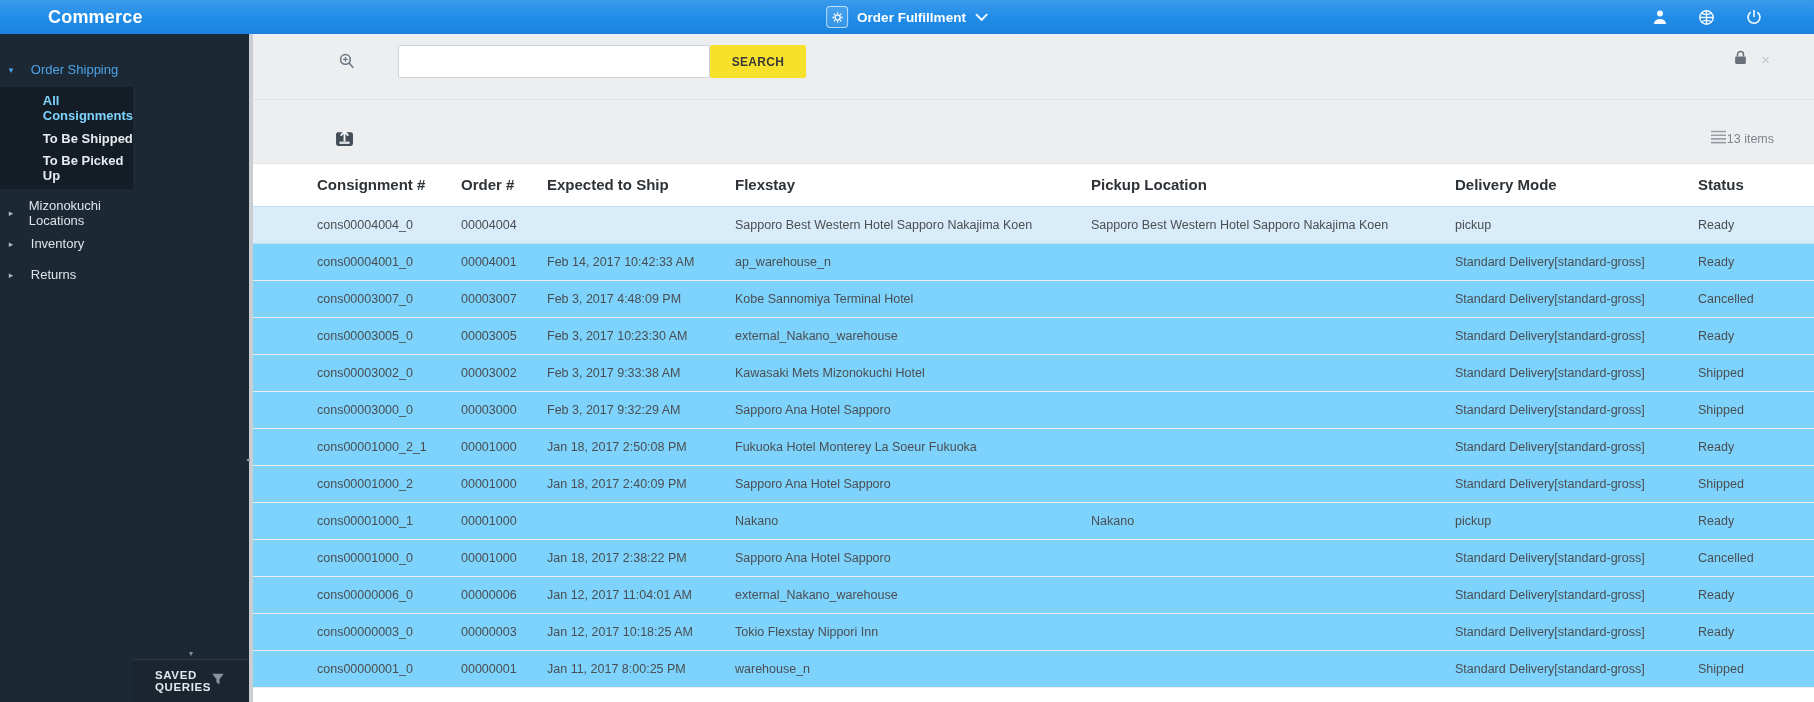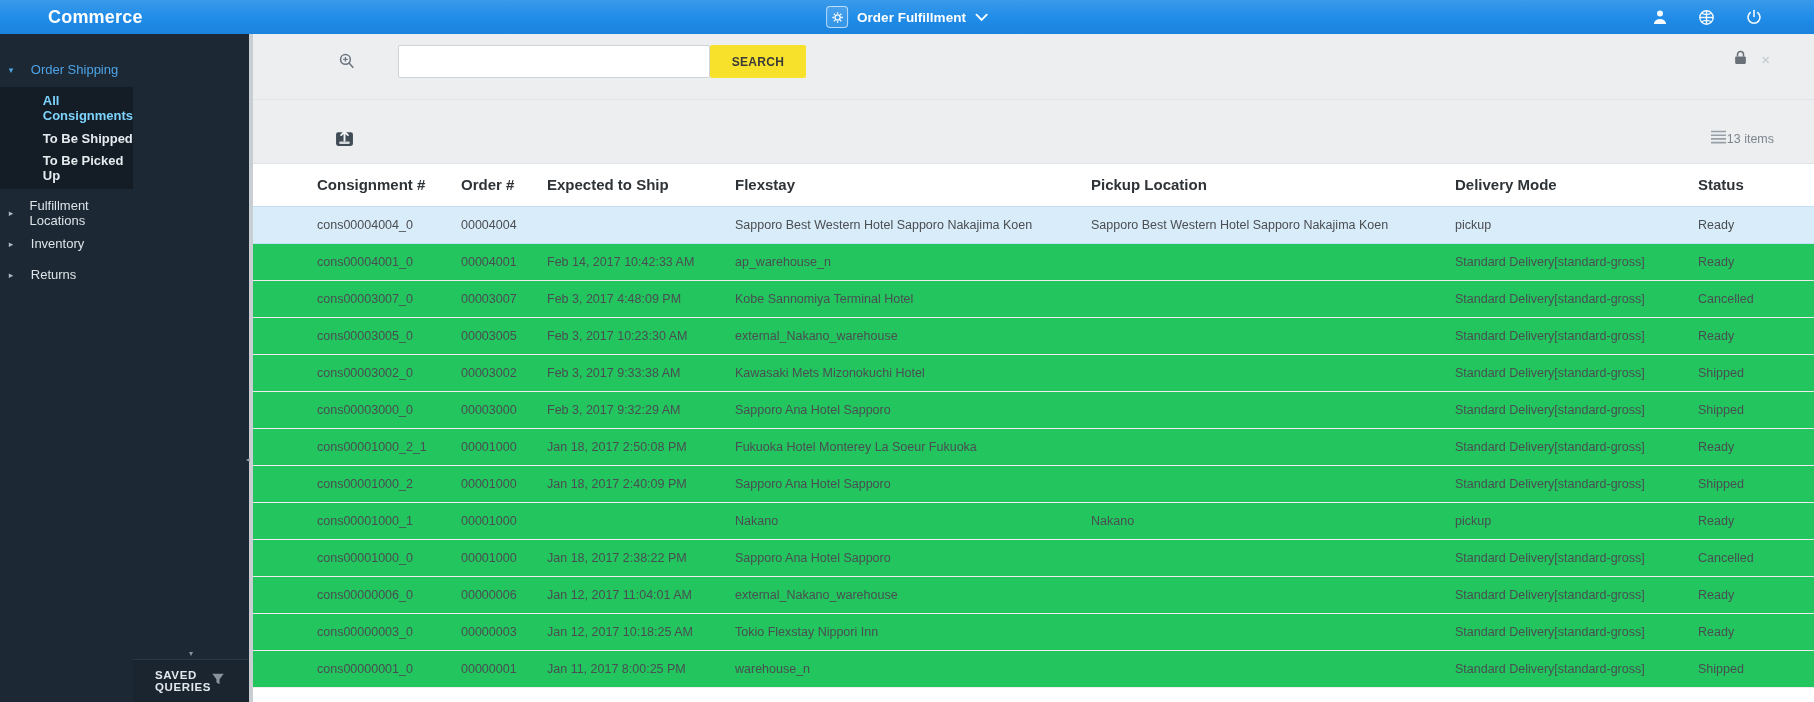--- a/index.html
+++ b/index.html
@@ -70,21 +70,21 @@
   .export-btn{position:absolute;left:82px;top:28px;cursor:pointer;}
   .items-count{position:absolute;right:40px;top:30px;display:flex;align-items:center;gap:0;color:#7d868e;font-size:12.5px;}
 
   
   .grid{flex:1;background:#fff;overflow:hidden;}
   table{width:100%;border-collapse:collapse;table-layout:fixed;font-size:12.5px;color:#4a4e52;}
   thead th{height:42px;text-align:left;font-size:15px;font-weight:700;color:#2e3338;background:#fff;padding-right:8px;
     cursor:pointer;}
   tbody td{height:37px;border-bottom:1px solid #ededee;padding-right:8px;white-space:nowrap;overflow:hidden;text-overflow:ellipsis;}
   th:first-child,td:first-child{padding-left:64px;}
-  tbody tr{cursor:pointer;background:#22c55e;}
+  tbody tr{cursor:pointer;background:#7dd3fc;}
   tbody tr.selected{background:var(--row-selected);}
   tbody tr.selected td{border-bottom:1px solid #c3e0f5;border-top:1px solid #c3e0f5;margin-left:48px;}
 </style>
 </head>
 <body>
 
 <div class="app">
 
   <header class="topbar">
     <div class="brand">Commerce</div>
@@ -142,21 +142,21 @@
           </div>
           <div class="tree-child">
             <span>To Be Shipped</span>
           </div>
           <div class="tree-child">
             <span>To Be Picked Up</span>
           </div>
         </div>
         <div class="tree-item">
           <span class="caret">▸</span>
-          <span>Fulfillment Locations</span>
+          <span>Mizonokuchi Locations</span>
         </div>
         <div class="tree-item">
           <span class="caret">▸</span>
           <span>Inventory</span>
         </div>
         <div class="tree-item">
           <span class="caret">▸</span>
           <span>Returns</span>
         </div>
       </nav>

